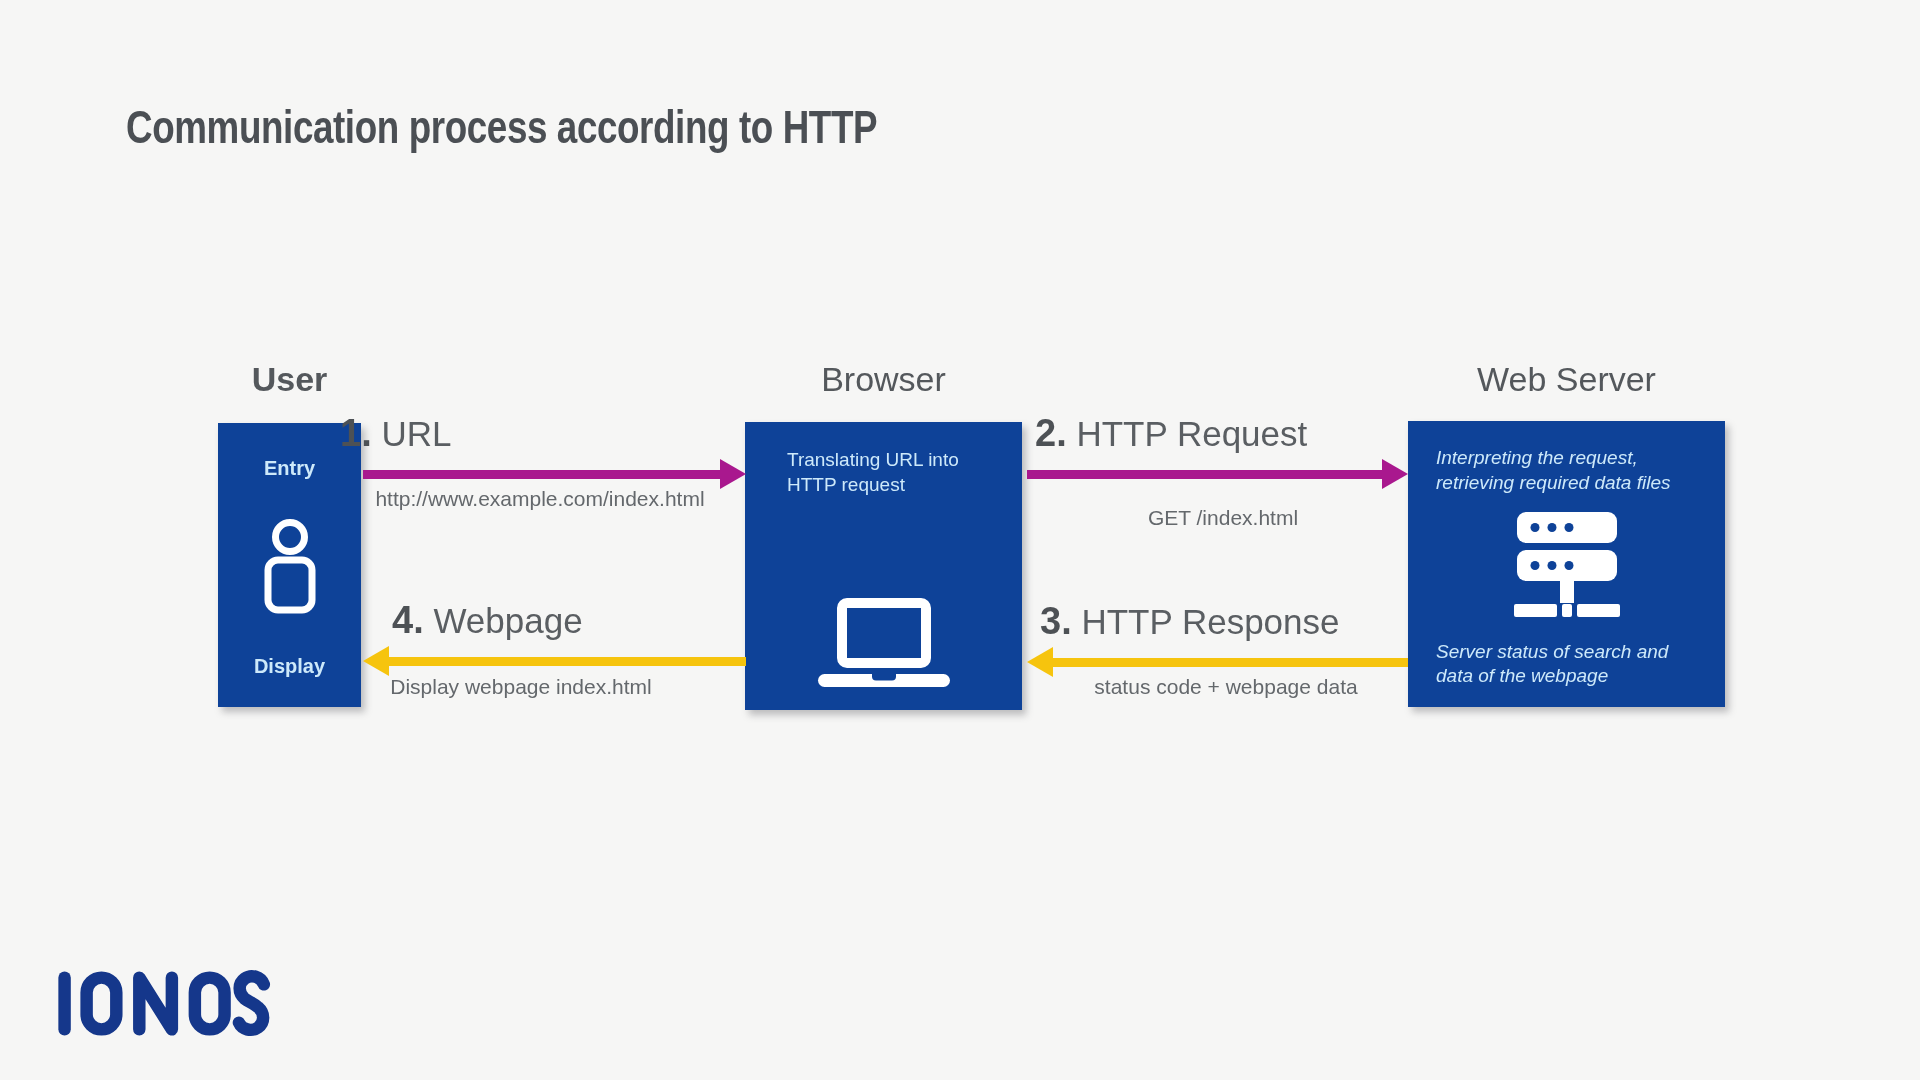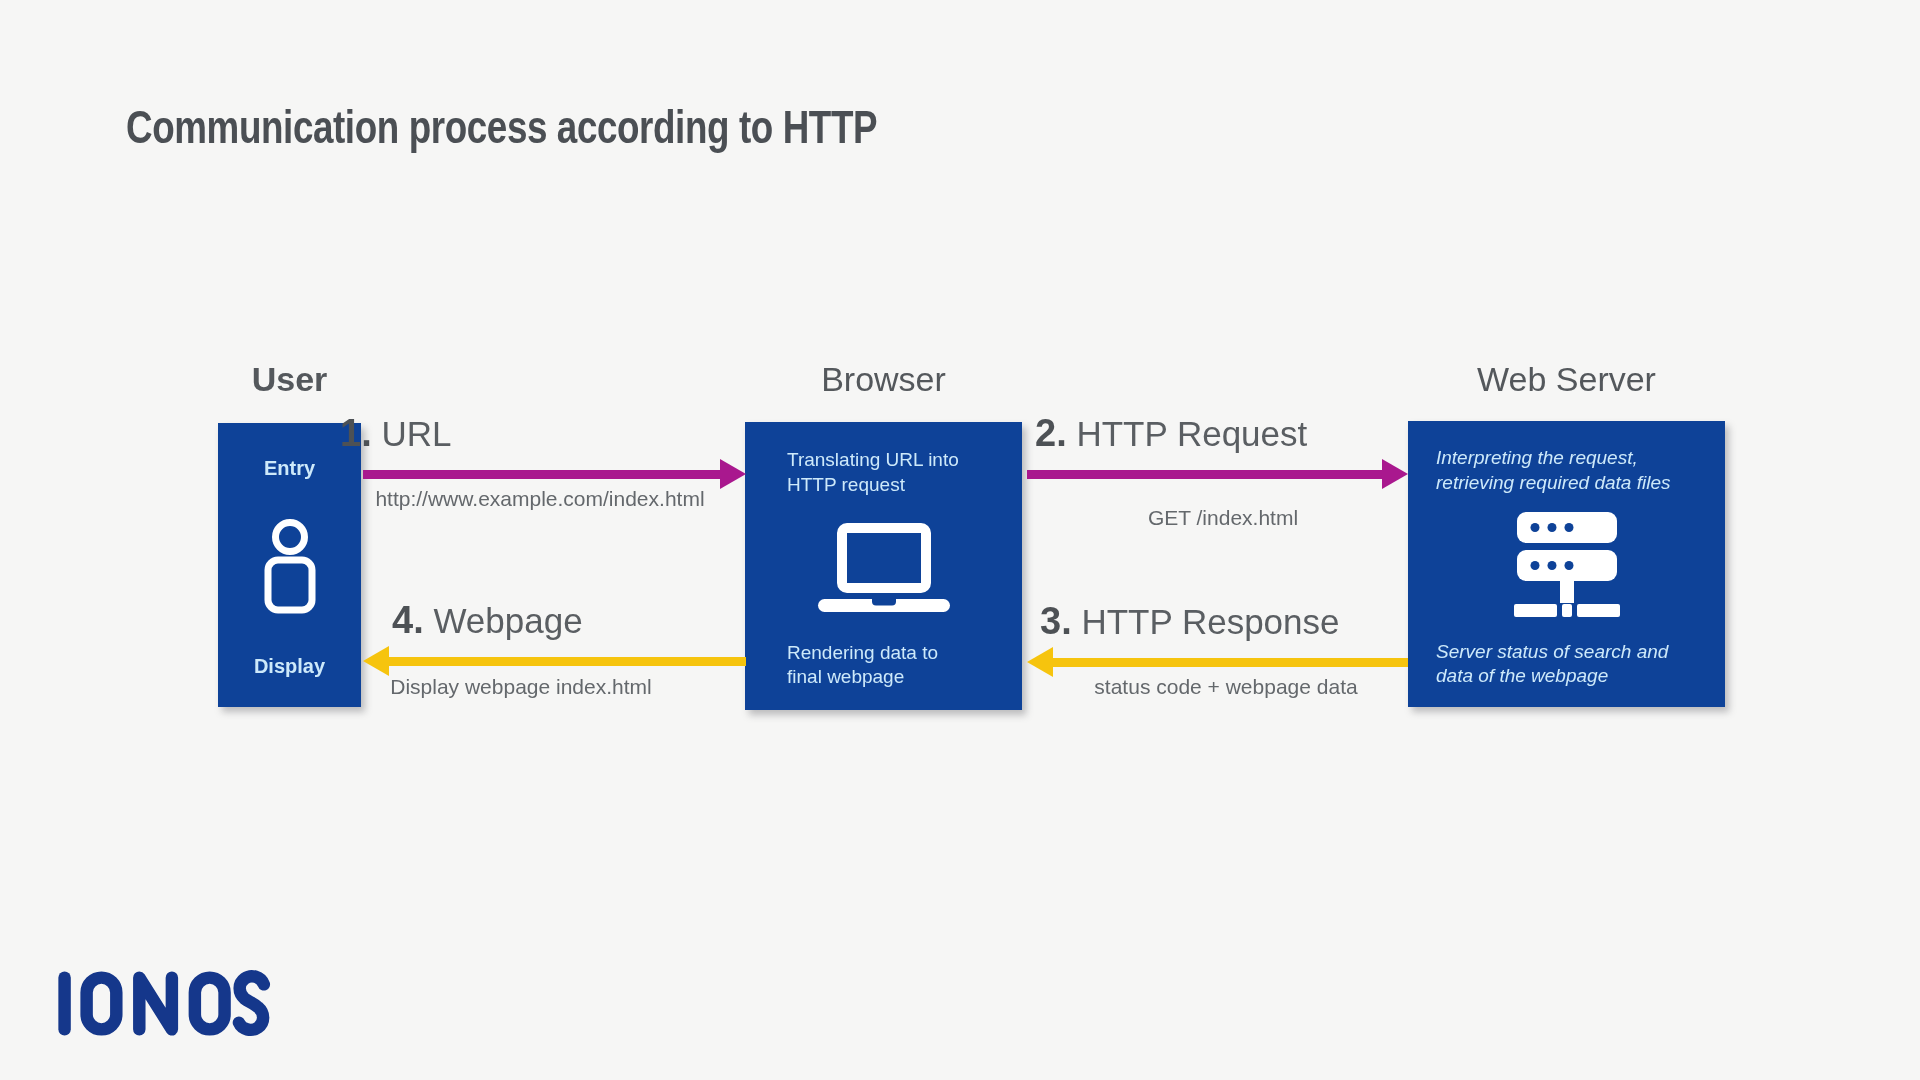--- a/index.html
+++ b/index.html
@@ -125,24 +125,20 @@
       <div>Translating URL into</div>
       <div>HTTP request</div>
     </div>
     <div class="icon-wrap">
       <svg width="140" height="92" viewBox="0 0 140 92">
         <rect class="white-stroke" x="28" y="5" width="84" height="60" rx="5" stroke-width="10"></rect>
         <rect class="white-fill" x="4" y="76" width="132" height="13" rx="6.5"></rect>
         <path class="dot" d="M58 76 h24 v2.5 a4 4 0 0 1 -4 4 h-16 a4 4 0 0 1 -4 -4 z"></path>
       </svg>
     </div>
-    <div class="box-text">
-      <div>Rendering data to</div>
-      <div>final webpage</div>
-    </div>
   </div>
 
   <div class="nbox server">
     <div class="box-text">
       <div>Interpreting the request,</div>
       <div>retrieving required data files</div>
     </div>
     <div class="icon-wrap">
       <svg width="120" height="112" viewBox="0 0 120 112">
         <rect class="white-fill" x="10" y="0" width="100" height="31" rx="9"></rect>

